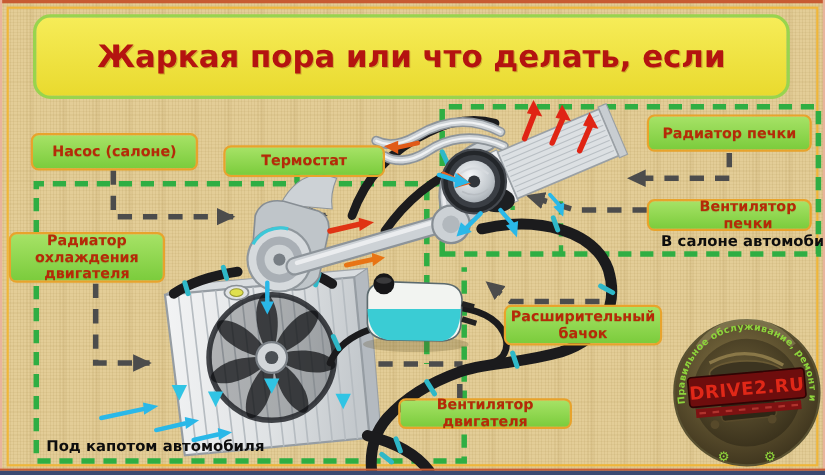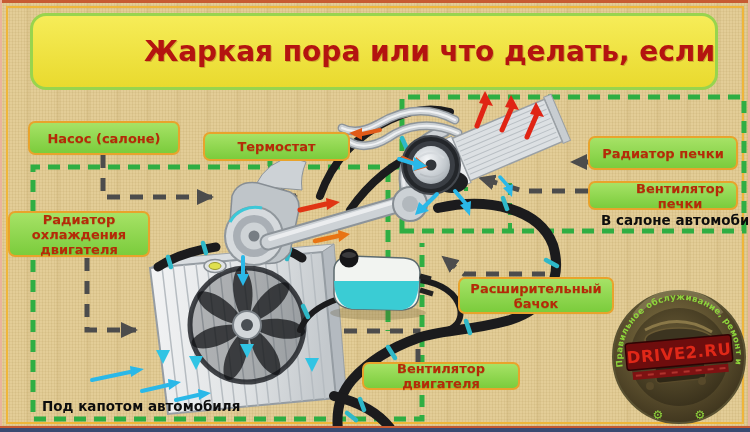--- a/index.html
+++ b/index.html
@@ -19,41 +19,41 @@
   .edge-left{position:absolute;top:0;left:0;bottom:0;width:2px;background:#e8b49c;z-index:6;}
   .edge-right{position:absolute;top:0;right:0;bottom:0;width:2px;background:#e8b49c;z-index:6;}
   .edge-bottom-red{position:absolute;bottom:4px;left:0;right:0;height:2px;background:#c75b32;z-index:6;}
   .edge-bottom-navy{position:absolute;bottom:0;left:0;right:0;height:4px;background:#3a4a72;z-index:6;}
   .inner-frame{position:absolute;left:6px;right:6px;top:6px;bottom:8px;border:2px solid #efb63a;z-index:2;}
 
   .title-box{
     position:absolute;left:30px;top:13px;width:688px;height:77px;z-index:4;
     background:linear-gradient(#f6ec58,#e9da2e);
     border:3px solid #98d44e;border-radius:16px;box-sizing:border-box;
-    display:flex;flex-direction:column;align-items:flex-end;justify-content:center;
+    display:flex;flex-direction:column;align-items:center;justify-content:center;
   }
   .title-line{
     color:#b41410;font-weight:bold;font-size:28px;line-height:35px;
     text-shadow:1px 1px 0 rgba(110,10,0,0.25);white-space:nowrap;
   }
 
   .label-box{
     position:absolute;z-index:5;box-sizing:border-box;
     background:linear-gradient(#a6e266,#7bcc3c);
     border:2px solid #e8a32c;border-radius:7px;
     color:#b52a08;font-weight:bold;font-size:13px;line-height:15px;
     display:flex;align-items:center;justify-content:center;text-align:center;
     padding:2px 6px;text-shadow:0 1px 0 rgba(120,40,0,0.18);
   }
   .lb-pump{left:28px;top:121px;width:152px;height:34px;}
   .lb-thermostat{left:203px;top:104px;width:147px;height:29px;margin-top:28px;}
-  .lb-heater-radiator{left:588px;top:104px;width:150px;height:34px;margin-top:32px;}
+  .lb-heater-radiator{left:588px;top:104px;width:150px;height:34px;}
   .lb-heater-fan{left:588px;top:181px;width:150px;height:29px;padding-left:40px;}
   .lb-engine-radiator{left:8px;top:211px;width:142px;height:46px;}
-  .lb-expansion-tank{left:458px;top:277px;width:156px;height:37px;}
+  .lb-expansion-tank{left:458px;top:277px;width:144px;height:37px;}
   .lb-engine-fan{left:362px;top:362px;width:158px;height:28px;}
 
   .zone-label{position:absolute;z-index:5;color:#0d0d0d;font-weight:bold;font-size:13.5px;white-space:nowrap;}
   .zl-cabin{left:601px;top:212px;}
   .zl-hood{left:42px;top:398px;text-align:right;}
 
   svg.scene{position:absolute;inset:0;z-index:3;}
 </style>
 </head>
 <body>

